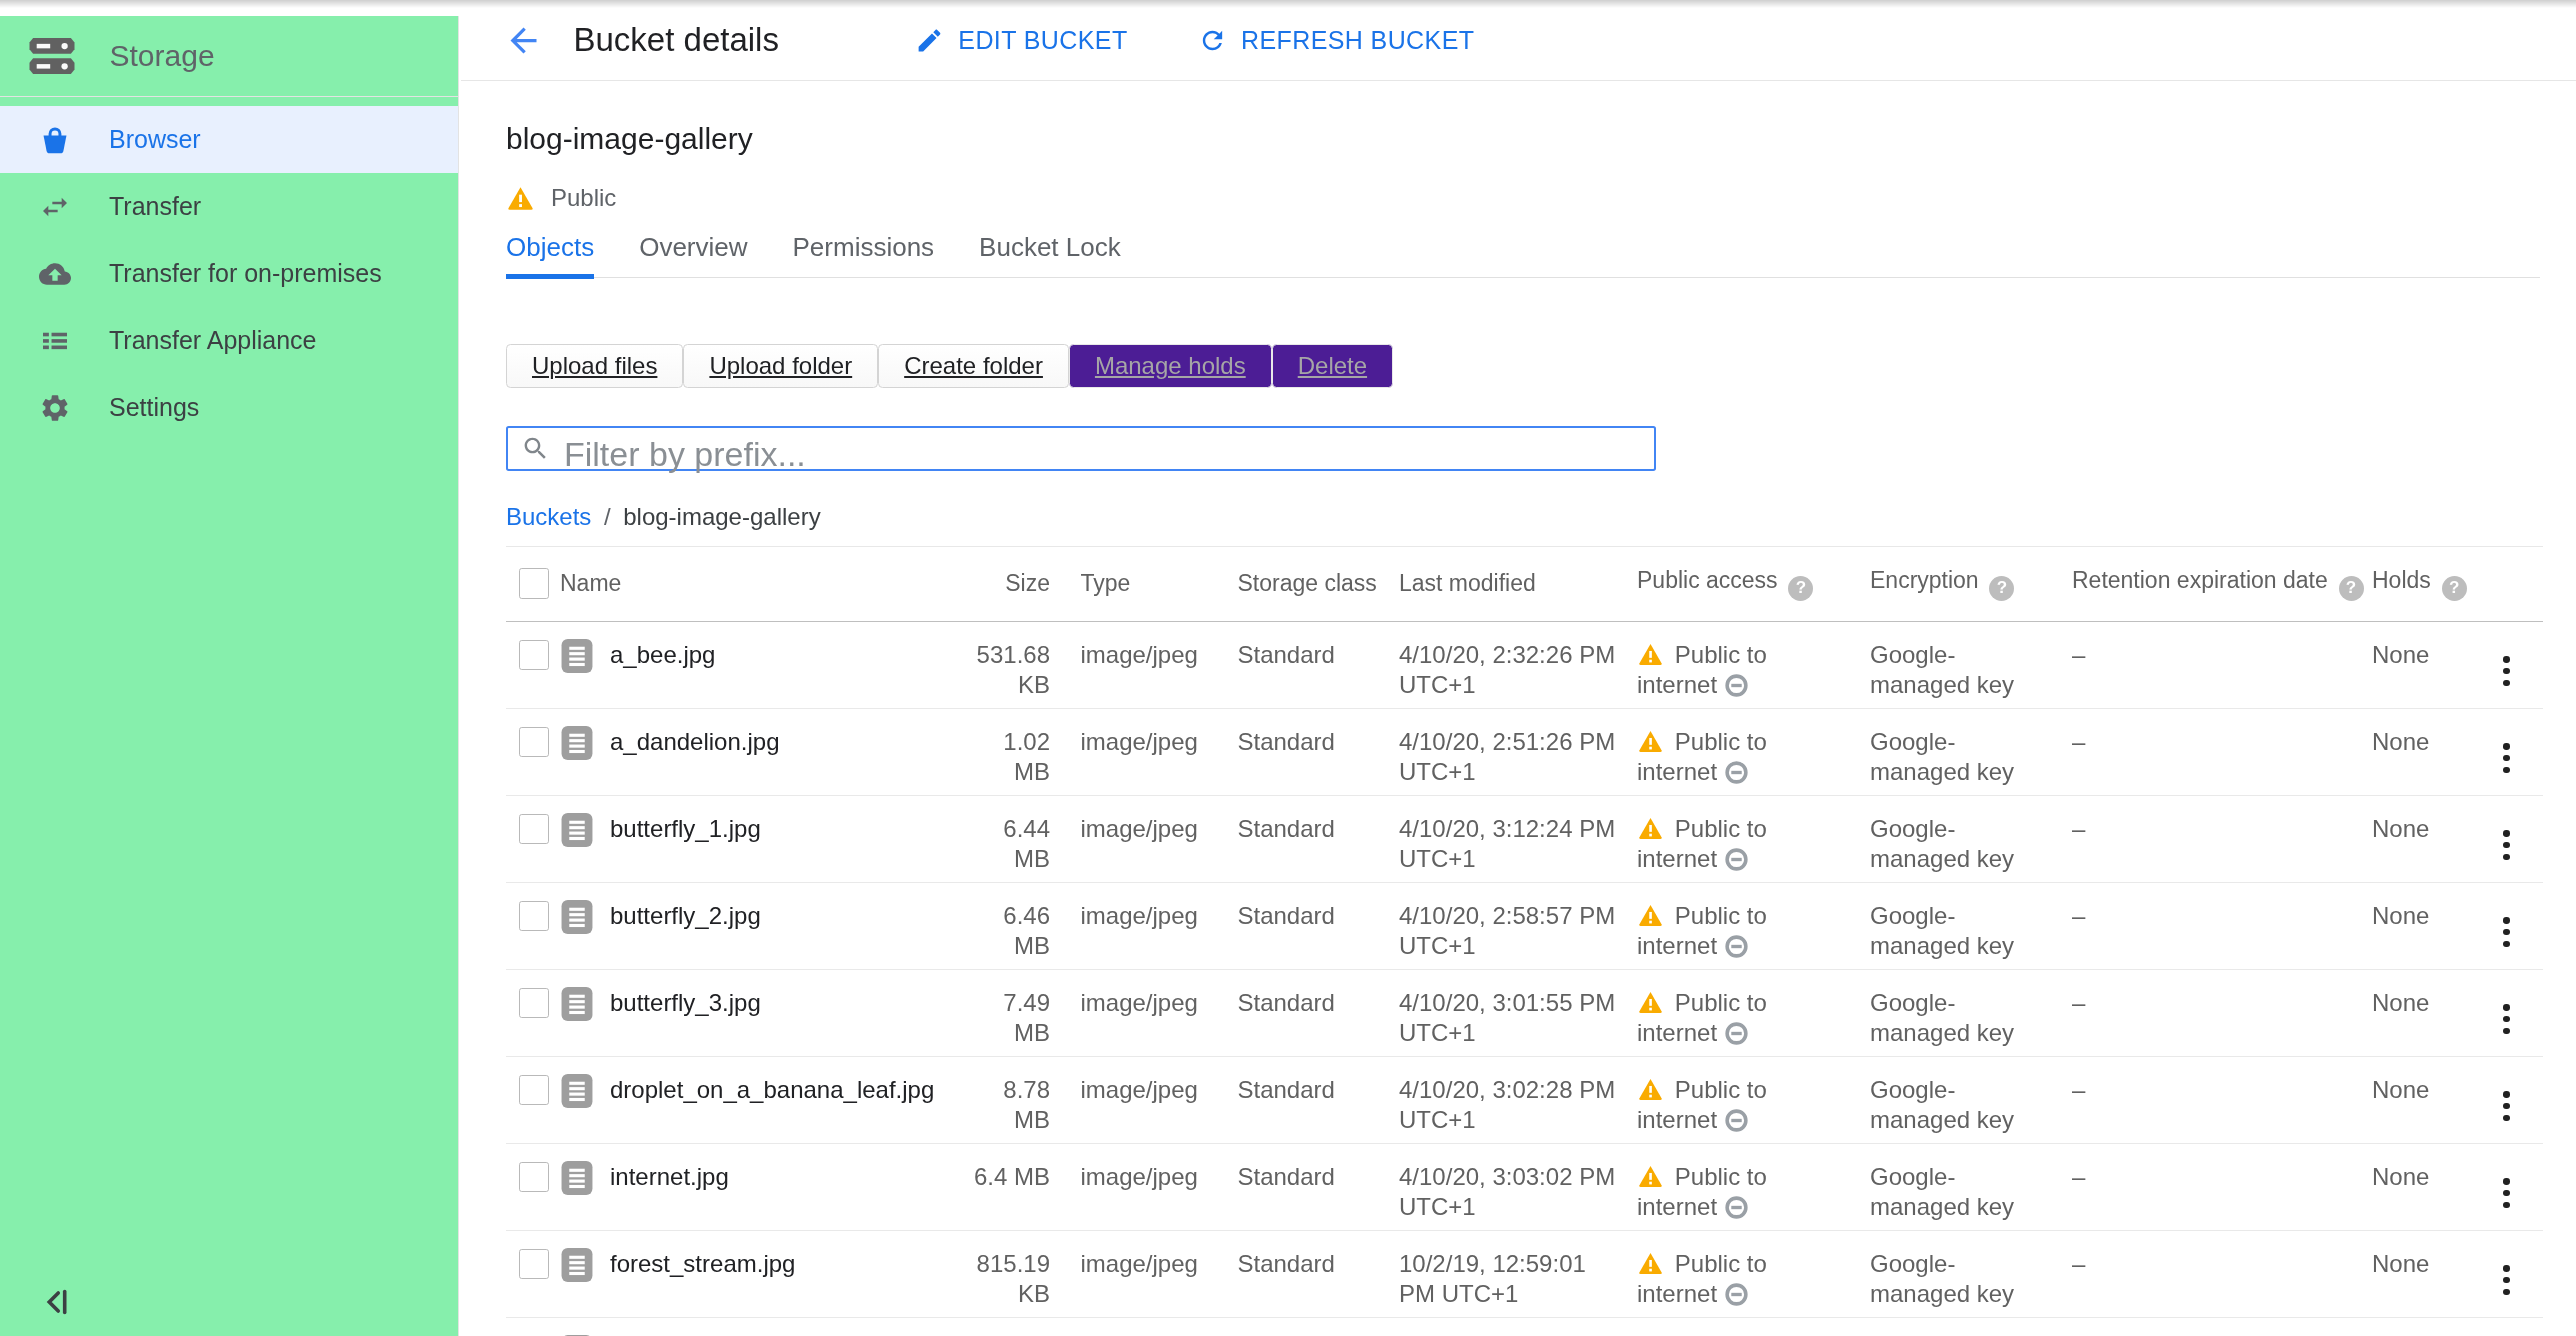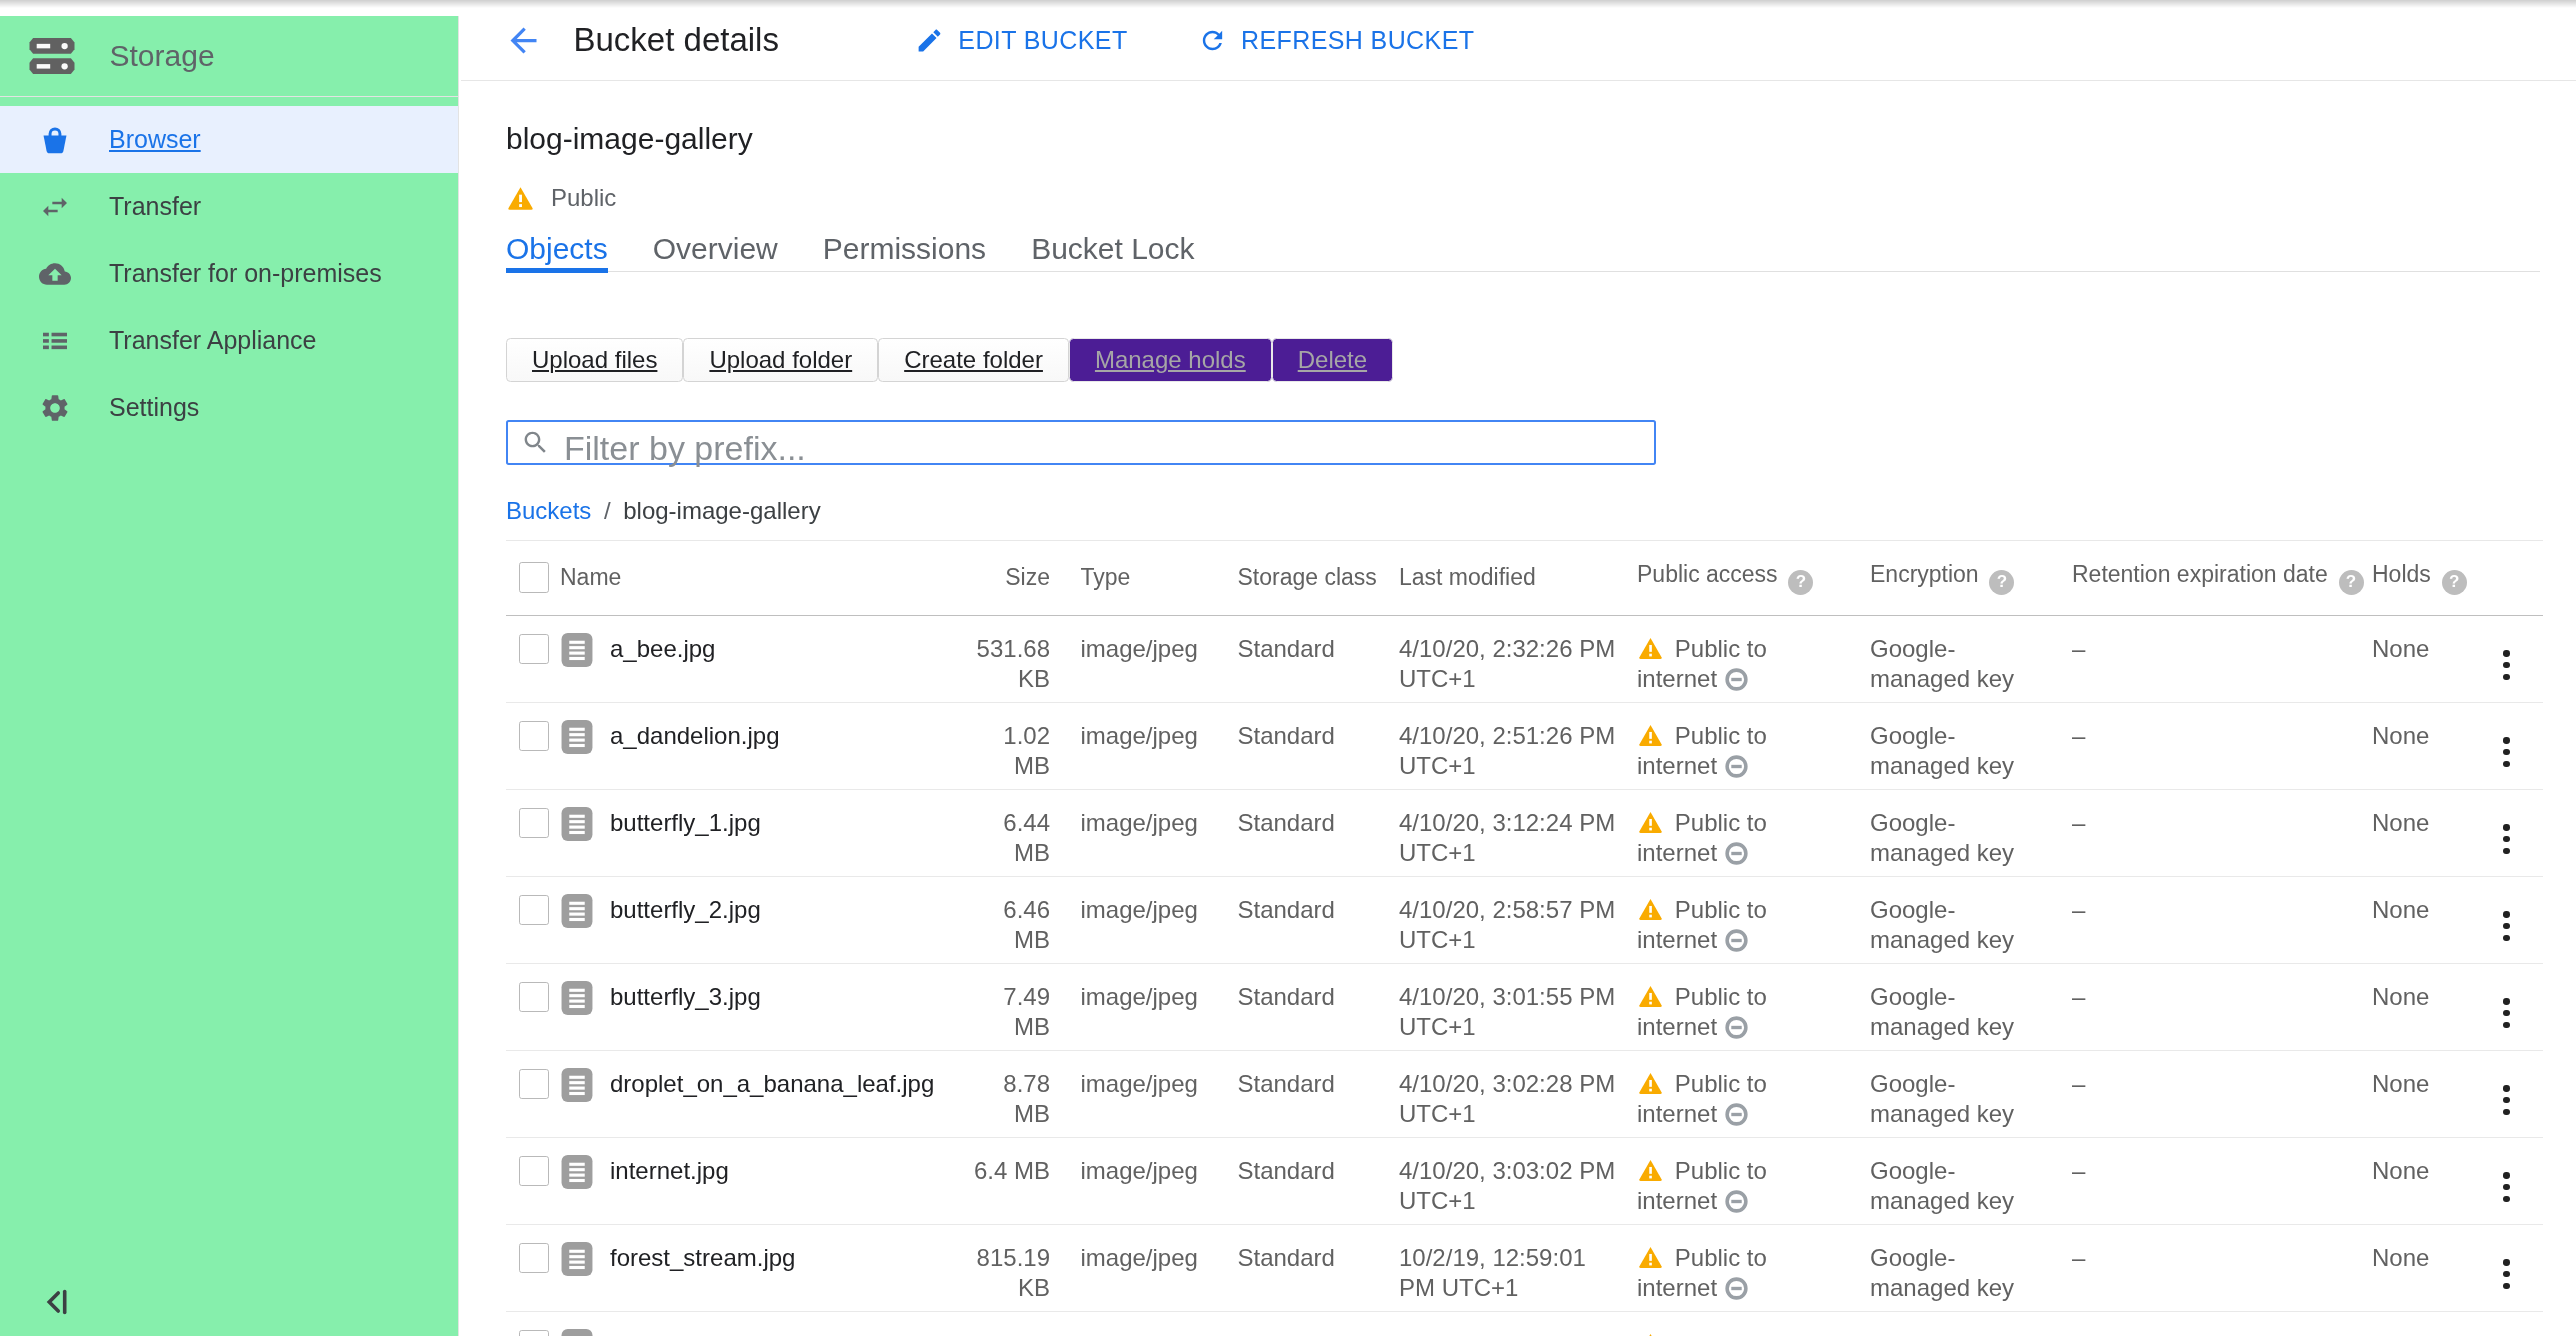--- a/index.html
+++ b/index.html
@@ -15,21 +15,21 @@
   .sidebar-header { height:81px; display:flex; align-items:center; padding-left:25px;
     border-bottom:1.8px solid #e3e3e3; }
   .sidebar-header svg { width:54px; height:54px; flex:none; }
   .sidebar-title { font-size:30px; color:#5f6368; margin-left:30.5px; }
   .nav { padding-top:9px; }
   .nav-item { height:67px; display:flex; align-items:center; cursor:pointer; }
   .nav-item .nav-icon { width:32px; height:32px; margin-left:39px; flex:none; display:flex; }
   .nav-item .nav-icon svg { width:32px; height:32px; }
   .nav-item .nav-label { margin-left:38px; font-size:25px; color:#3c4043; }
   .nav-item.active { background:#e8f0fe; }
-  .nav-item.active .nav-label { color:#1a73e8; font-weight:500;text-decoration:underline; }
+  .nav-item.active .nav-label { color:#1a73e8; font-weight:500; }
   .collapse-btn { position:absolute; left:38px; bottom:32px; width:36px; height:36px; cursor:pointer; }
 
   
   .main { position:absolute; left:461px; top:0; width:2115px; height:1336px; }
   .page-header { height:81px; display:flex; align-items:center; padding-left:43px;
     border-bottom:1.8px solid #e6e6e6; background:#fff; }
   .back-btn { width:39px; height:39px; border:none; background:none; cursor:pointer; padding:0; display:flex; }
   .back-btn svg { width:39px; height:39px; }
   .page-title { font-size:33px; font-weight:400; color:#202124; margin-left:30.5px; }
   .hdr-action { display:flex; align-items:center; gap:14.4px; border:none; background:none;
@@ -39,21 +39,21 @@
   .hdr-action.edit { margin-left:136px; }
   .hdr-action.refresh { margin-left:70px; }
 
   .content { padding:0 36px 0 45px; }
   .bucket-name { margin-top:41px; font-size:30px; font-weight:400; color:#202124; }
   .public-row { margin-top:28px; display:flex; align-items:center; gap:16px; }
   .public-row svg { width:29px; height:27px; }
   .public-row span { font-size:24px; color:#5f6368; }
 
   .tabs { margin-top:20px; display:flex; gap:45px; border-bottom:1.8px solid #e0e0e0; }
-  .tab { font-size:30px; color:#5f6368; padding-bottom:2px; border-bottom:5.4px solid transparent;
+  .tab { font-size:26px; color:#5f6368; padding-bottom:11px; border-bottom:5.4px solid transparent;
     margin-bottom:-1.8px; cursor:pointer; }
   .tab.active { color:#1a73e8; border-bottom-color:#1a73e8; }
 
   .toolbar { margin-top:66px; display:flex; }
   .toolbar button { height:44px; padding:0 25px; margin-right:0; font-size:24px;
     font-family:inherit; color:#202124; background:linear-gradient(#ffffff,#f8f8f8);
     border:1.8px solid #d4d4d4; border-radius:4.5px; cursor:pointer;text-decoration:underline; }
   .toolbar button:disabled { color:#a6a6a6; background:#4c1d95; border-color:#e8e8e8; cursor:default; }
 
   .filterbox { margin-top:38px; width:1150px; height:45px; border:2.7px solid #4285f4;

